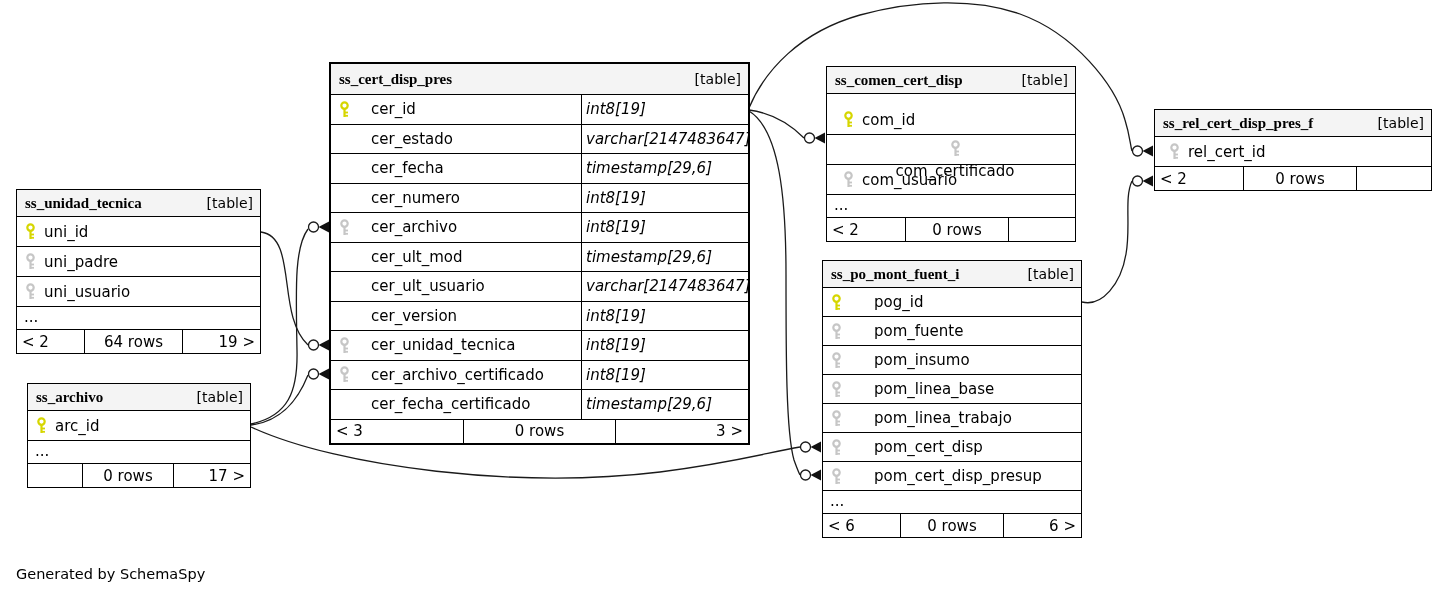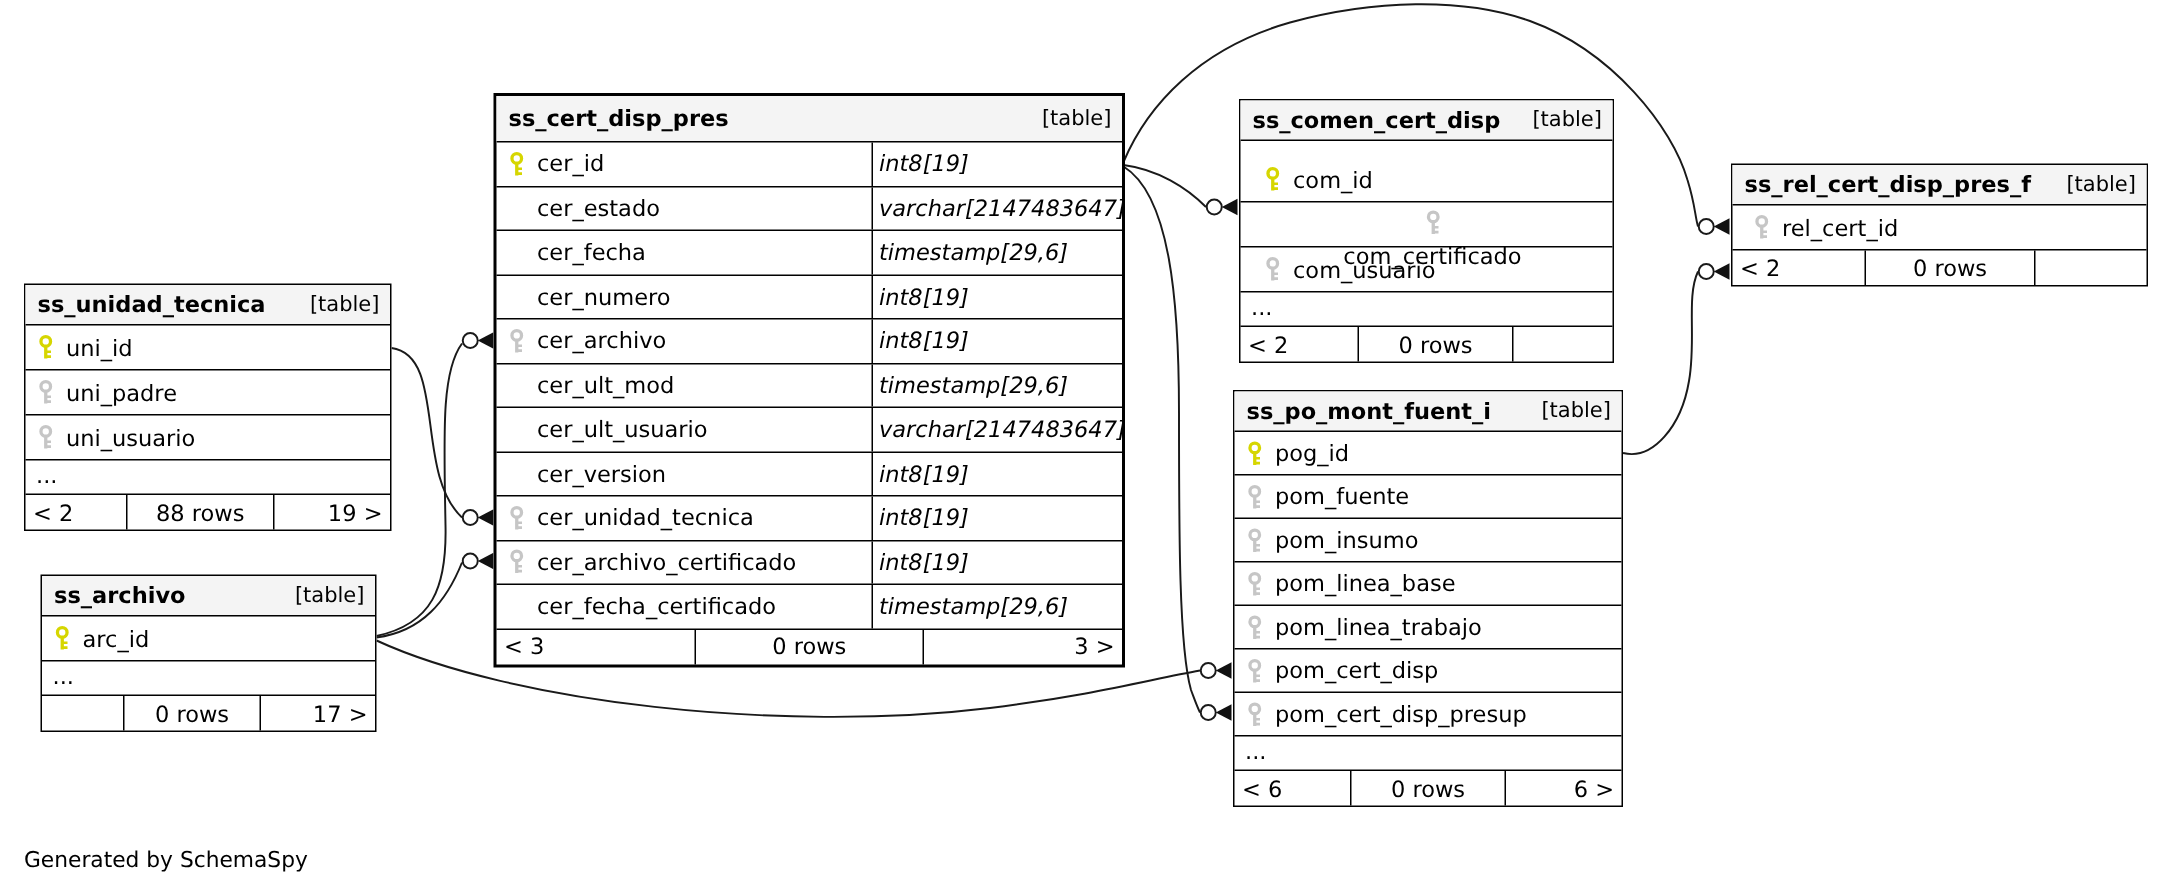--- a/index.html
+++ b/index.html
@@ -13,31 +13,31 @@
     position:absolute; background:#fff; border:1px solid #000; z-index:2;
     font-size:15px; box-sizing:border-box;
   }
   .table.focal { border-width:2px; }
   .t-header {
     background:#f4f4f4; display:flex; justify-content:space-between;
     align-items:center; padding:0 7px 0 8px; border-bottom:1px solid #000;
     height:27px; box-sizing:border-box; white-space:nowrap;
   }
   .focal .t-header { height:31px; }
-  .t-title { font-weight:bold; }
+  .t-title { font-weight:bold;font-family:Liberation Serif, serif; }
   .t-tag { font-weight:normal; font-size:14px; margin-left:10px; }
   .t-row {
     display:flex; align-items:center; height:30px;
     border-bottom:1px solid #000; box-sizing:border-box; white-space:nowrap;
   }
   .focal .t-row { height:29.5px; }
-  .pom .t-row { height:29px; }
+  .pom .t-row { height:29px;gap:24px; }
   .key { flex:0 0 27px; display:flex; justify-content:center; align-items:center; }
   .t-name-cell { display:flex; align-items:center; height:100%; }
-  .focal .t-name-cell { flex:0 0 250px; }
+  .focal .t-name-cell { flex:0 0 250px;gap:13px; }
   .t-type {
     border-left:1px solid #000; align-self:stretch; display:flex;
     align-items:center; padding-left:4px; flex:1;font-style:italic;
   }
   .t-ellipsis {
     height:23px; line-height:20px; padding-left:7px;
     border-bottom:1px solid #000; box-sizing:border-box;
   }
   .t-footer { display:flex; height:23px; box-sizing:border-box; }
   .t-footer .cell {
@@ -147,21 +147,21 @@
             <line x1="5.5" y1="8" x2="5.5" y2="16" stroke="#c6c6c6" stroke-width="2.2"></line>
             <line x1="5.5" y1="11.5" x2="9" y2="11.5" stroke="#c6c6c6" stroke-width="1.8"></line>
             <line x1="5.5" y1="14.8" x2="9" y2="14.8" stroke="#c6c6c6" stroke-width="1.8"></line>
           </svg>
         </span>
       <span>uni_usuario</span>
     </div>
     <div class="t-ellipsis">...</div>
     <div class="t-footer">
       <span class="cell c-left" style="width:68px;">&lt; 2</span>
-      <span class="cell c-mid" style="width:98px;">88 rows</span>
+      <span class="cell c-mid" style="width:98px;">64 rows</span>
       <span class="cell c-right" style="flex:1;">19 &gt;</span>
     </div>
   </div>
 
   <div class="table focal" style="left:329px; top:62px; width:421px;">
     <div class="t-header">
       <span class="t-title">ss_cert_disp_pres</span>
       <span class="t-tag">[table]</span>
     </div>
     <div class="t-row">

